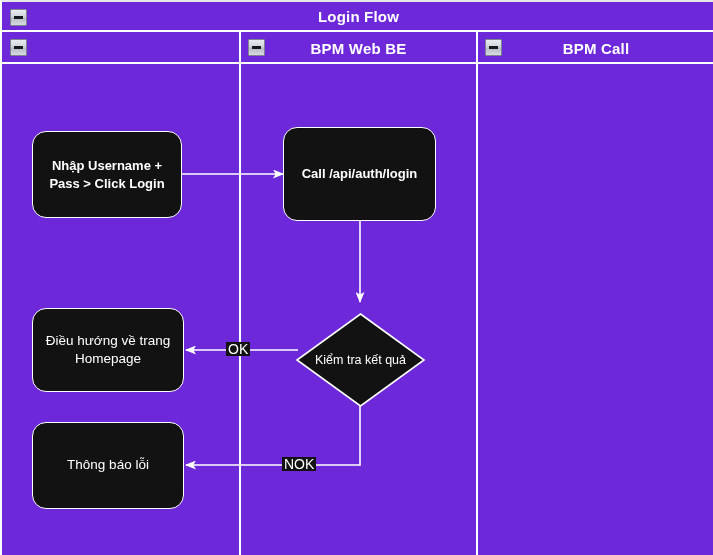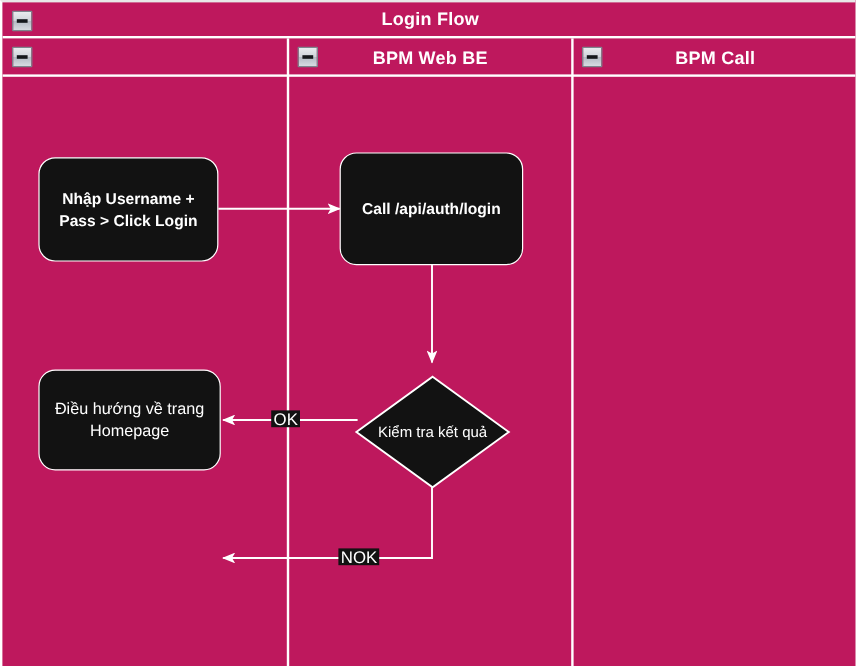--- a/index.html
+++ b/index.html
@@ -8,21 +8,21 @@
     padding: 0;
     background: #f2f2f2;
   }
   body {
     font-family: "Liberation Sans", sans-serif;
   }
   #canvas {
     position: relative;
     width: 713px;
     height: 555px;
-    background: #be185d;
+    background: #6d28d9;
     overflow: hidden;
     box-sizing: border-box;
     border-left: 2px solid #ffffff;
     border-top: 2px solid #e8e8e8;
   }
 
   
   .pool-title {
     position: absolute;
     left: 0;
@@ -231,14 +231,17 @@
     <span class="gw-label">Kiểm tra kết quả</span>
   </div>
 
   <div class="task plain" style="left:30px; top:306px; width:152px; height:84px;">
     <span>
       <span>Điều hướng về trang</span><br>
       <span>Homepage</span>
     </span>
   </div>
 
+  <div class="task plain" style="left:30px; top:420px; width:152px; height:87px;">
+    <span>Thông báo lỗi</span>
+  </div>
 
 </div>
 
 </body></html>

